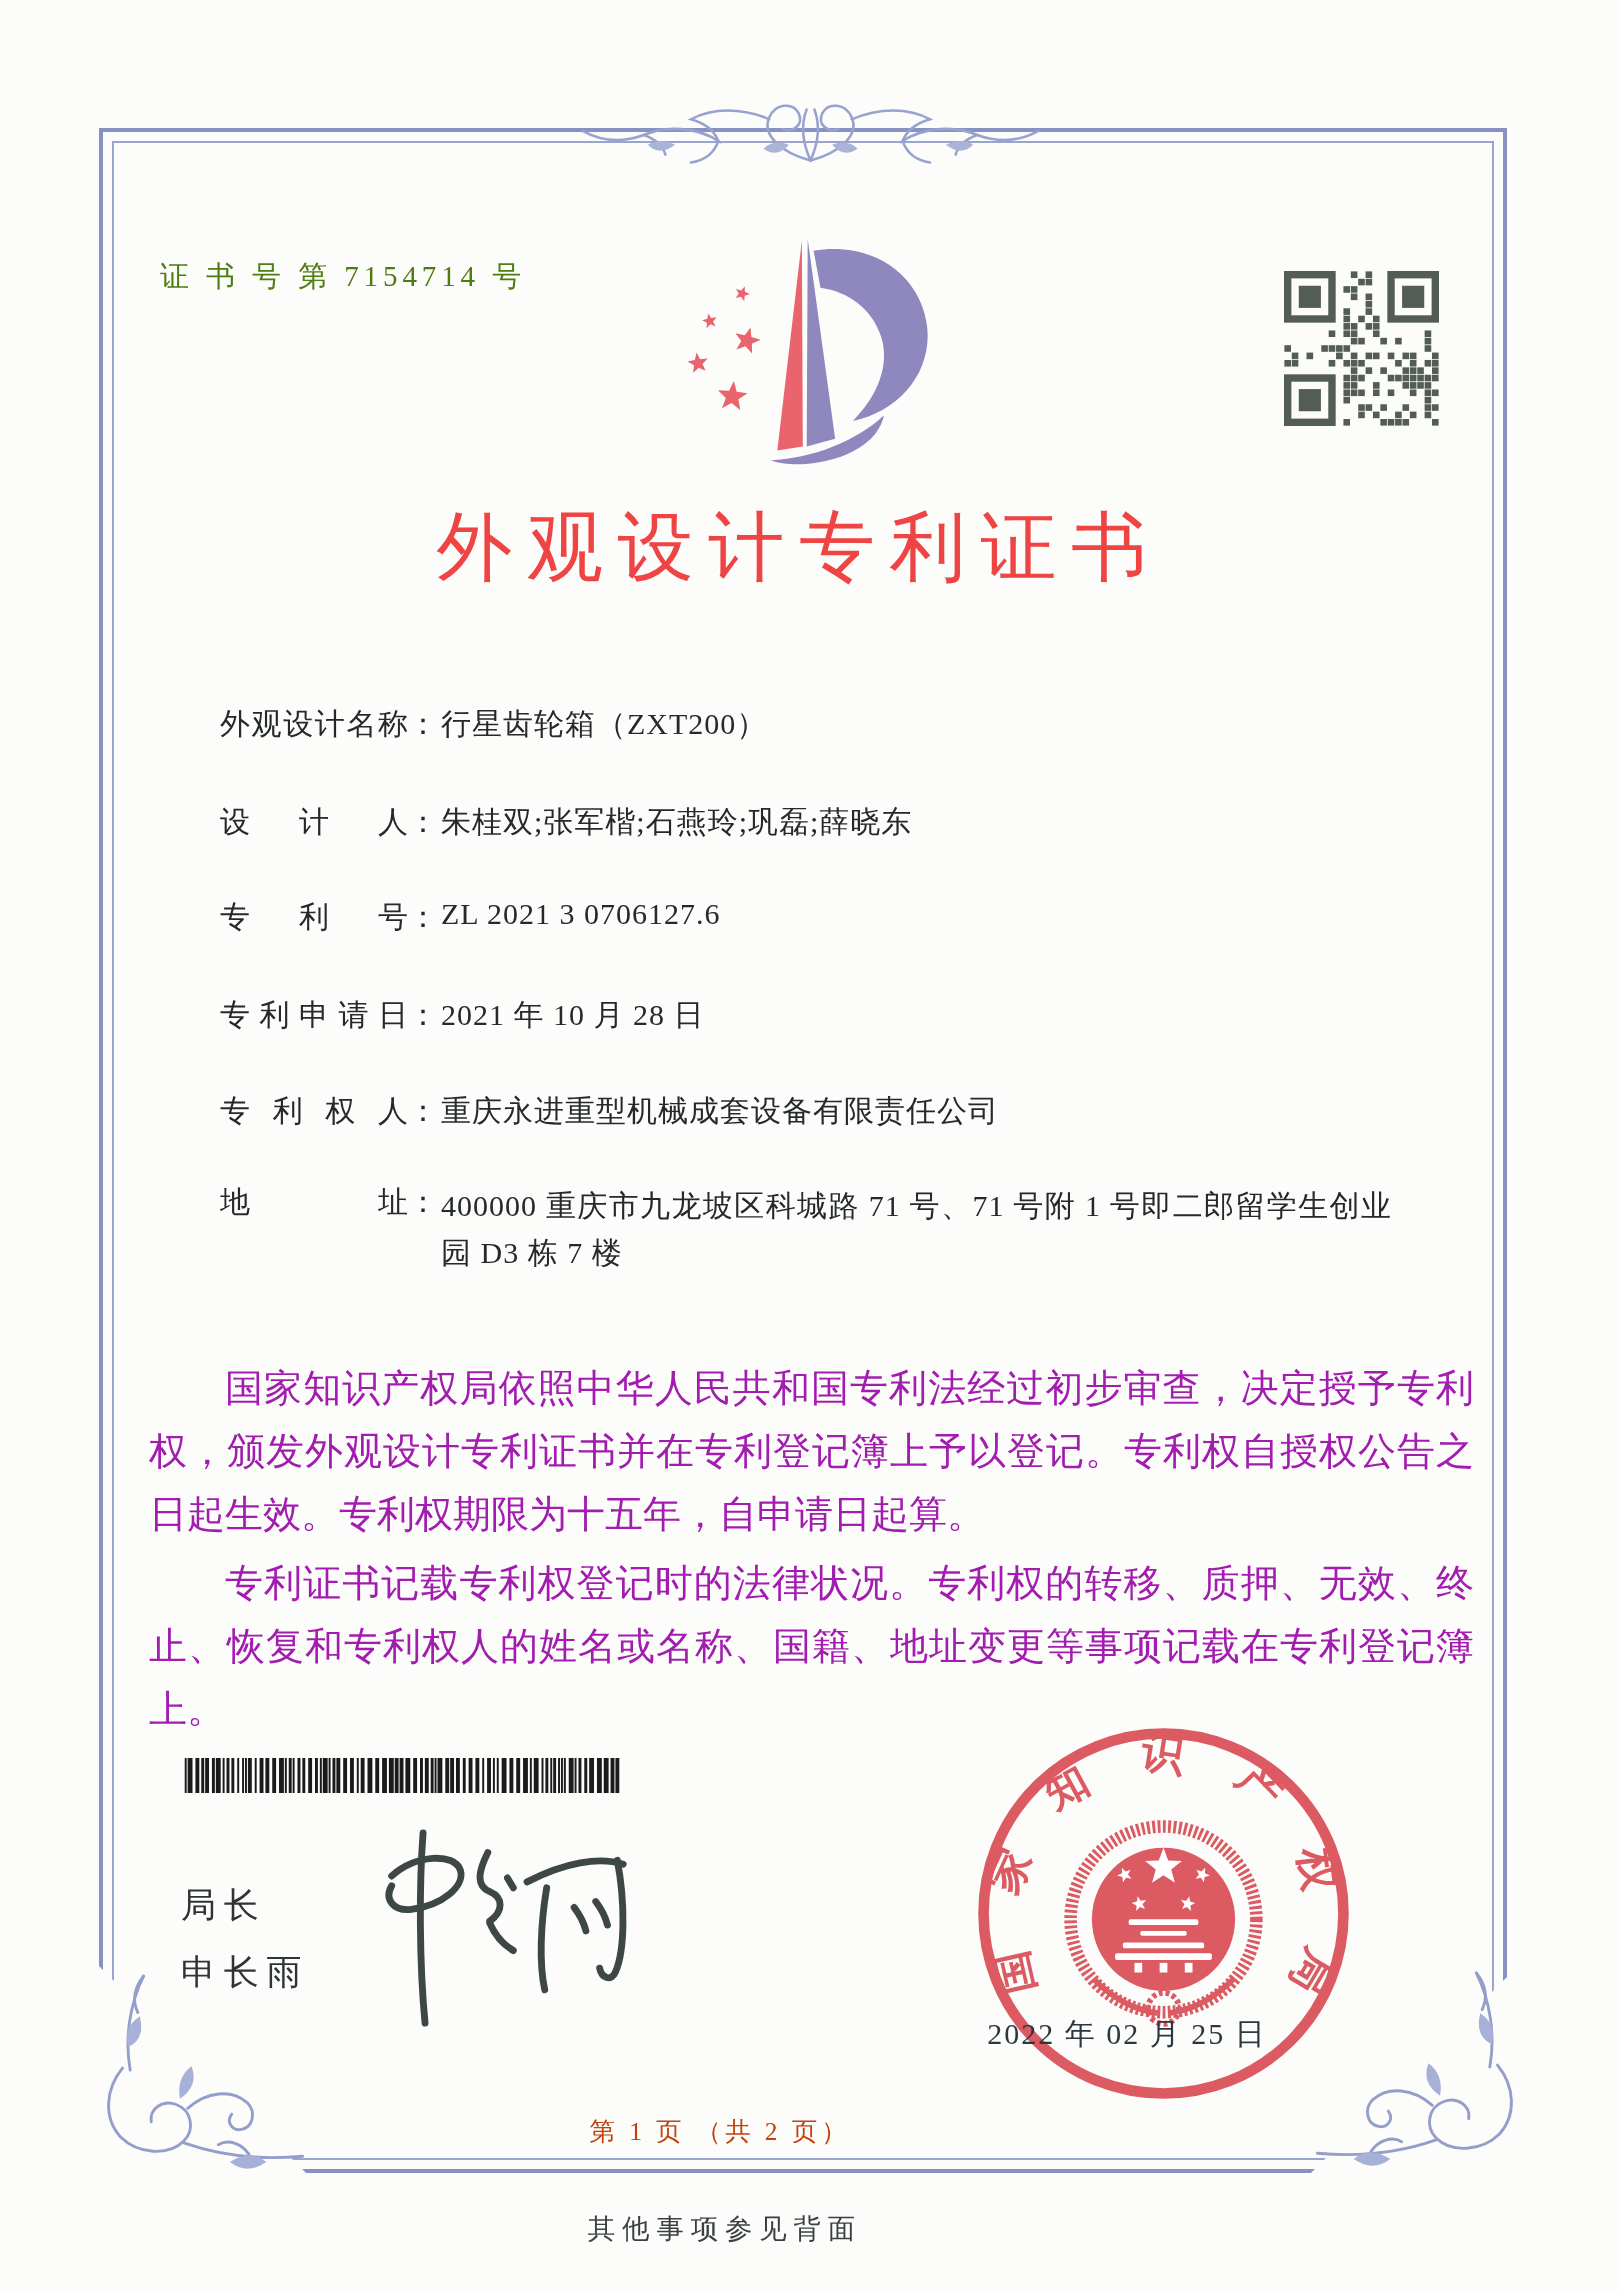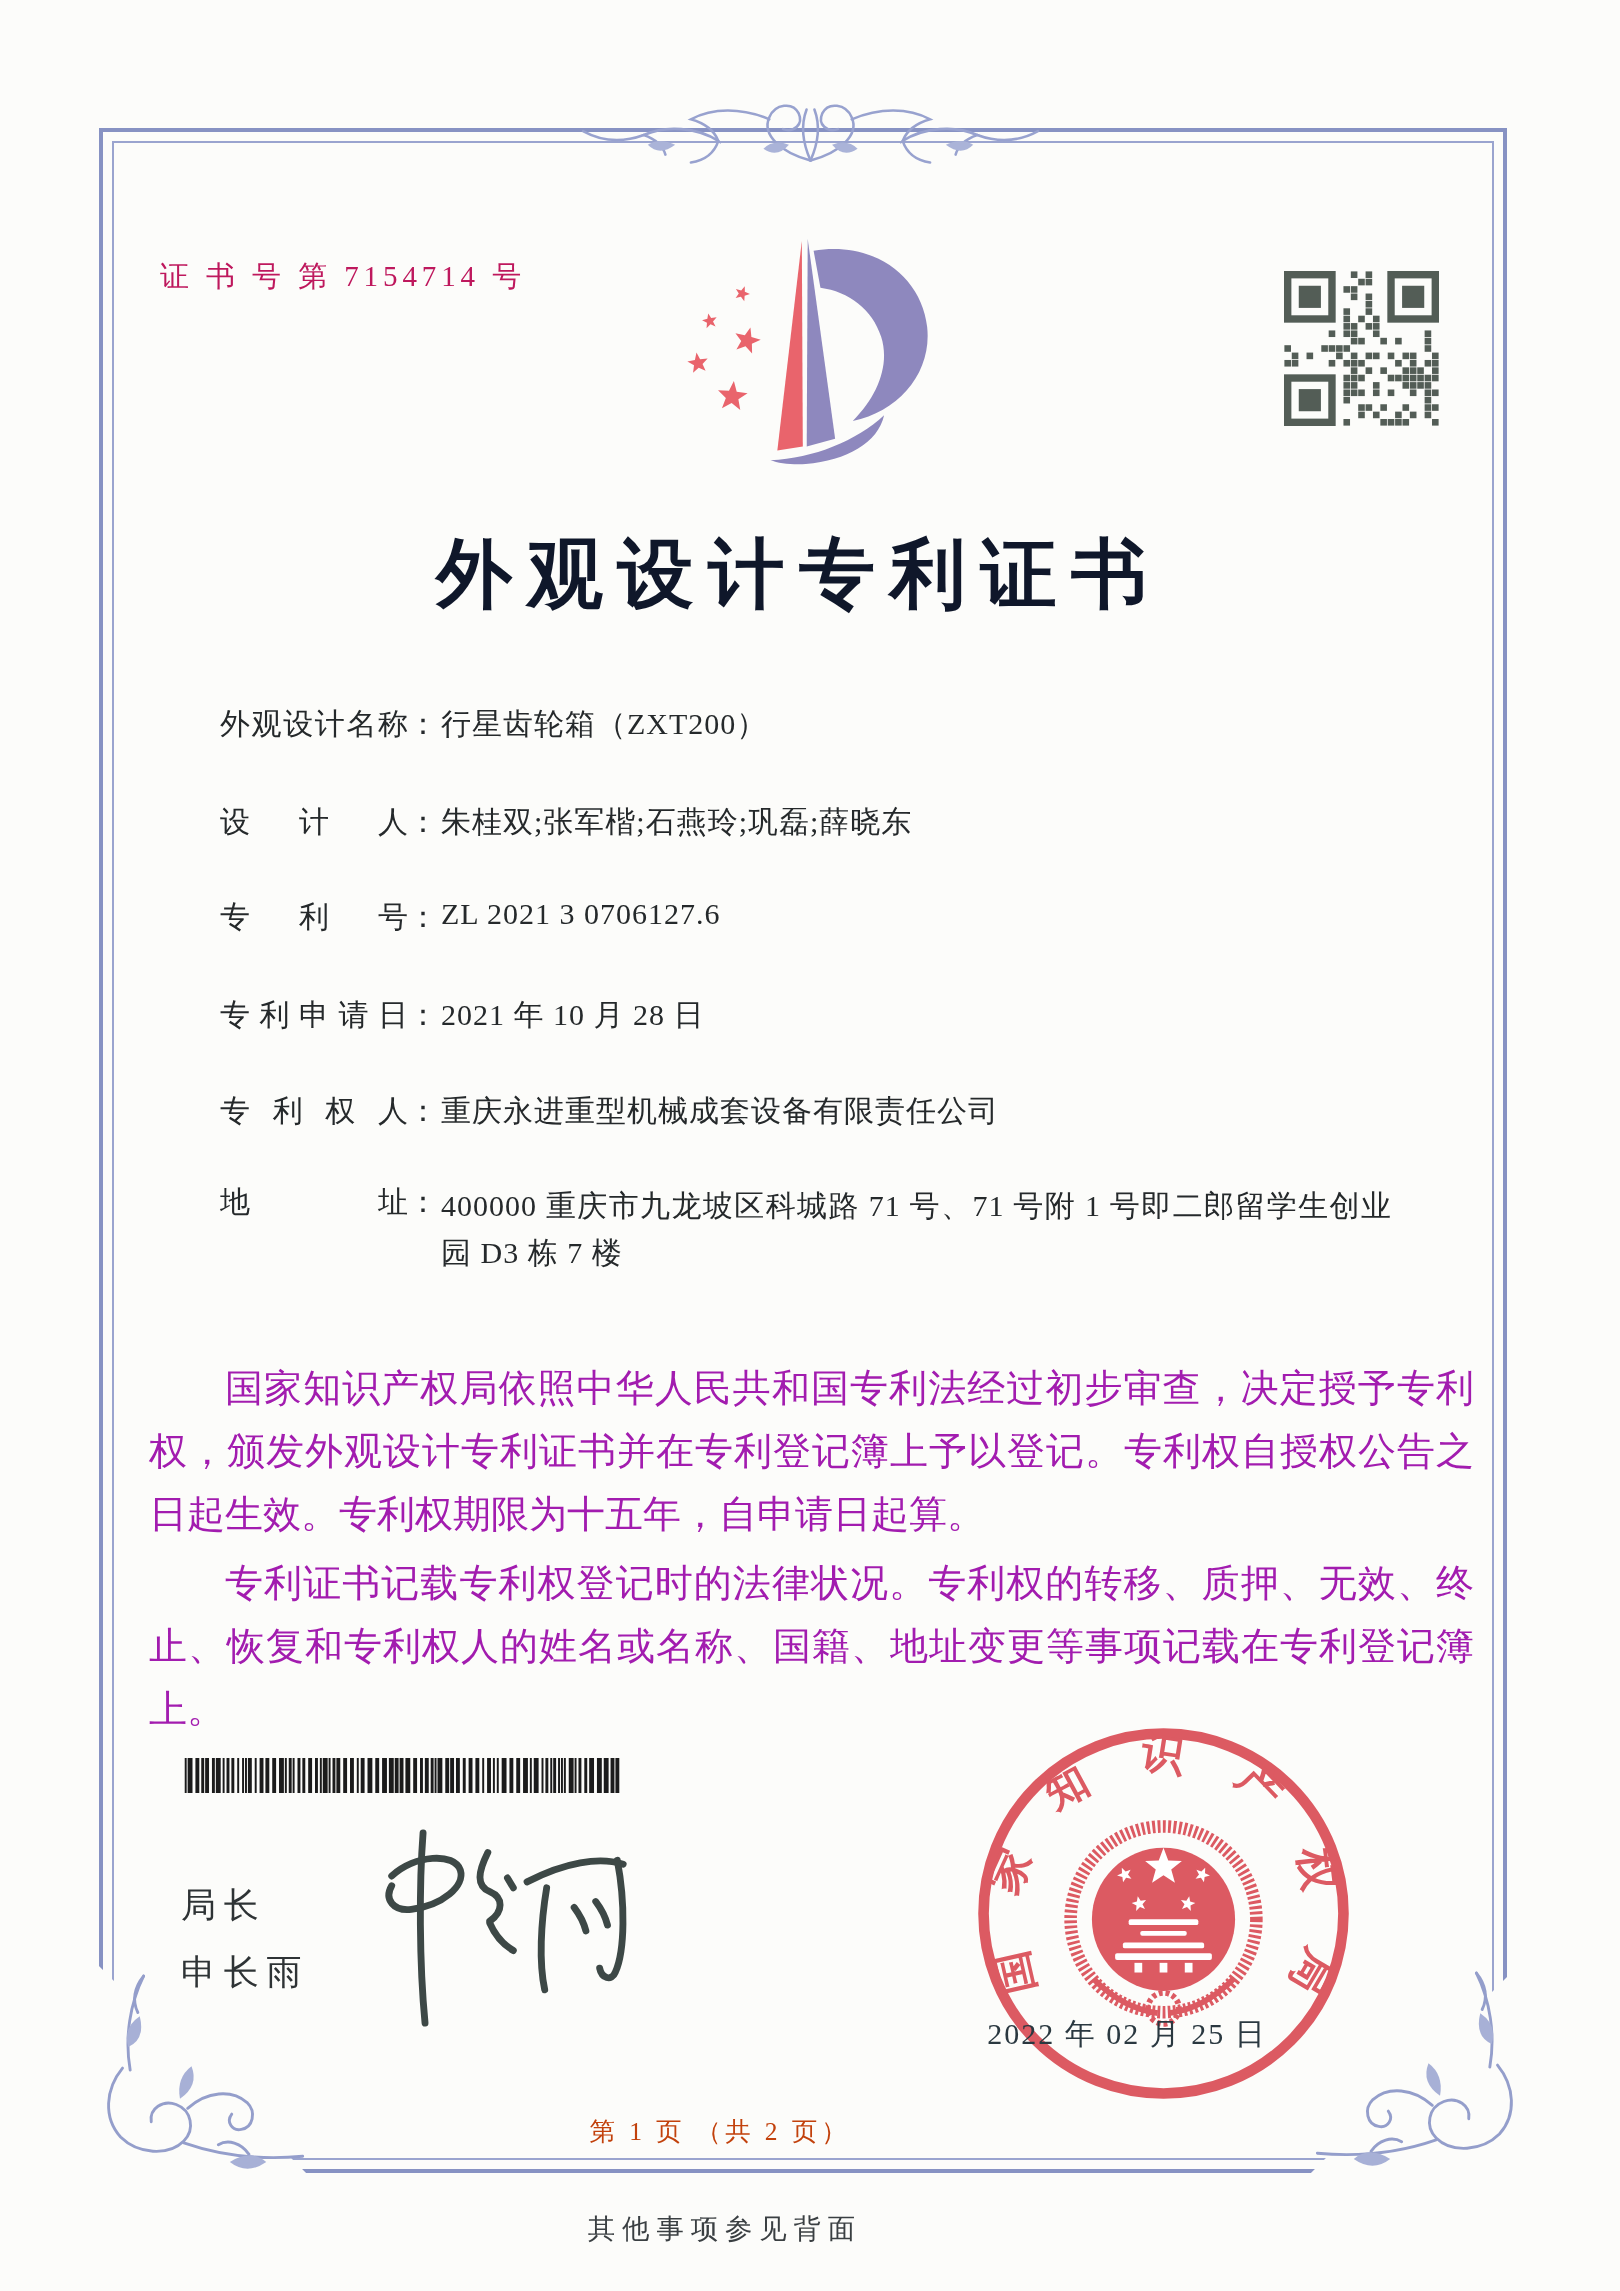--- a/index.html
+++ b/index.html
@@ -13,23 +13,23 @@
   
   #border-outer{
     left:99px; top:128px; width:1400px; height:2037px;
     border:4.9px solid #8792c3;
   }
   #border-inner{
     left:8.8px; top:8.8px; right:8.8px; bottom:8.8px; position:absolute;
     border:2px solid #9aa4cf;
   }
   
-  #cert-no{ left:160px; top:257px; font-size:29px; letter-spacing:4.9px; color:#be185d; white-space:nowrap;text-align:right;}
-  #doc-title{ left:98px; top:524px; width:1402px; text-align:center;
-    font-size:76px; font-weight:bold; letter-spacing:14.7px; color:#0f172a;}
+  #cert-no{ left:160px; top:257px; font-size:29px; letter-spacing:4.9px; color:#4d7c0f; white-space:nowrap;text-align:right;}
+  #doc-title{ left:98px; top:497px; width:1402px; text-align:center;
+    font-size:76px; font-weight:normal; letter-spacing:14.7px; color:#ef4444;}
   
   .frow{ left:186px; font-size:30px; white-space:nowrap; color:#25292b;}
   .flabel{ display:inline-block; width:188px; text-align:justify; text-align-last:justify; vertical-align:top;margin-left:34px;}
   .fcolon{ display:inline-block; width:33px; vertical-align:top;}
   .fvalue{ display:inline-block; vertical-align:top; letter-spacing:1px;}
   .fvalue.wrap{ width:951px; white-space:normal; line-height:47px; text-align:justify;}
   
   #body-paras{ left:149px; top:1357px; width:1325px; font-size:38px; line-height:63px;
     text-align:justify; color:#a21caf;}
   #body-paras p{ margin:0 0 5.9px 0; text-indent:2em;}

